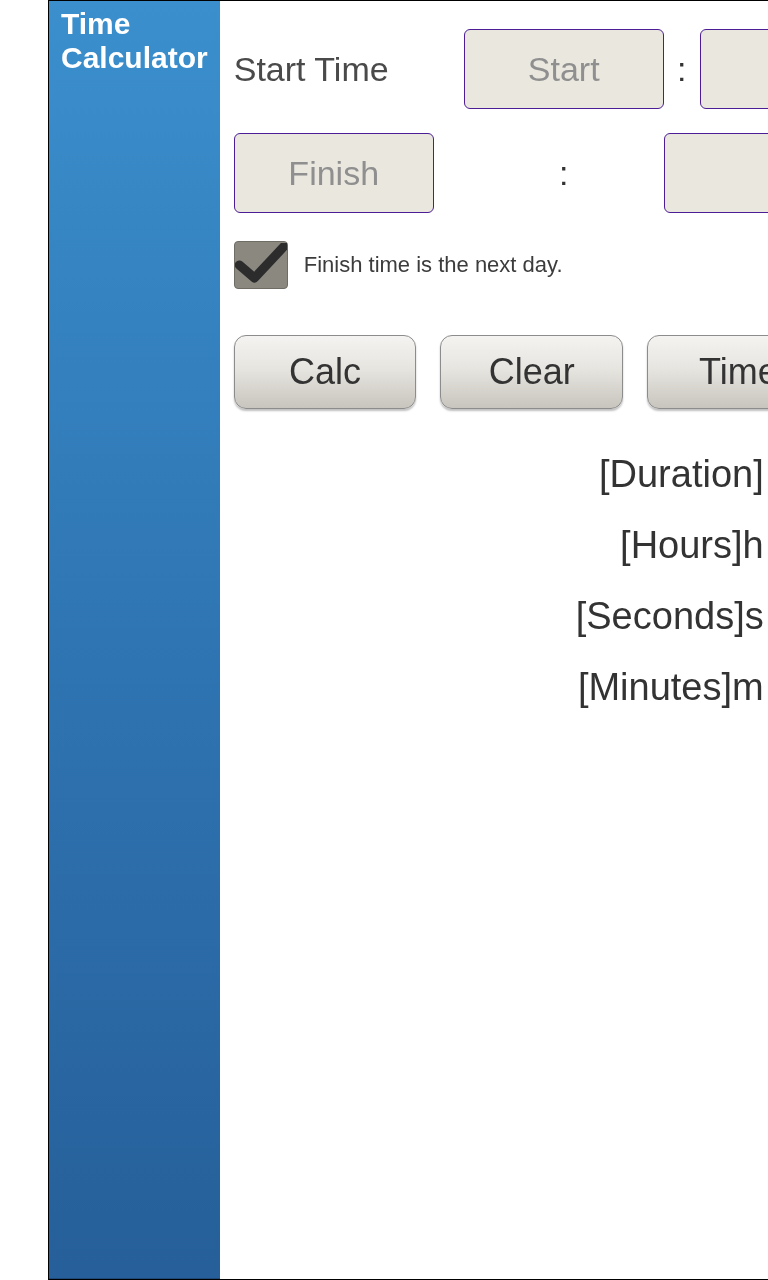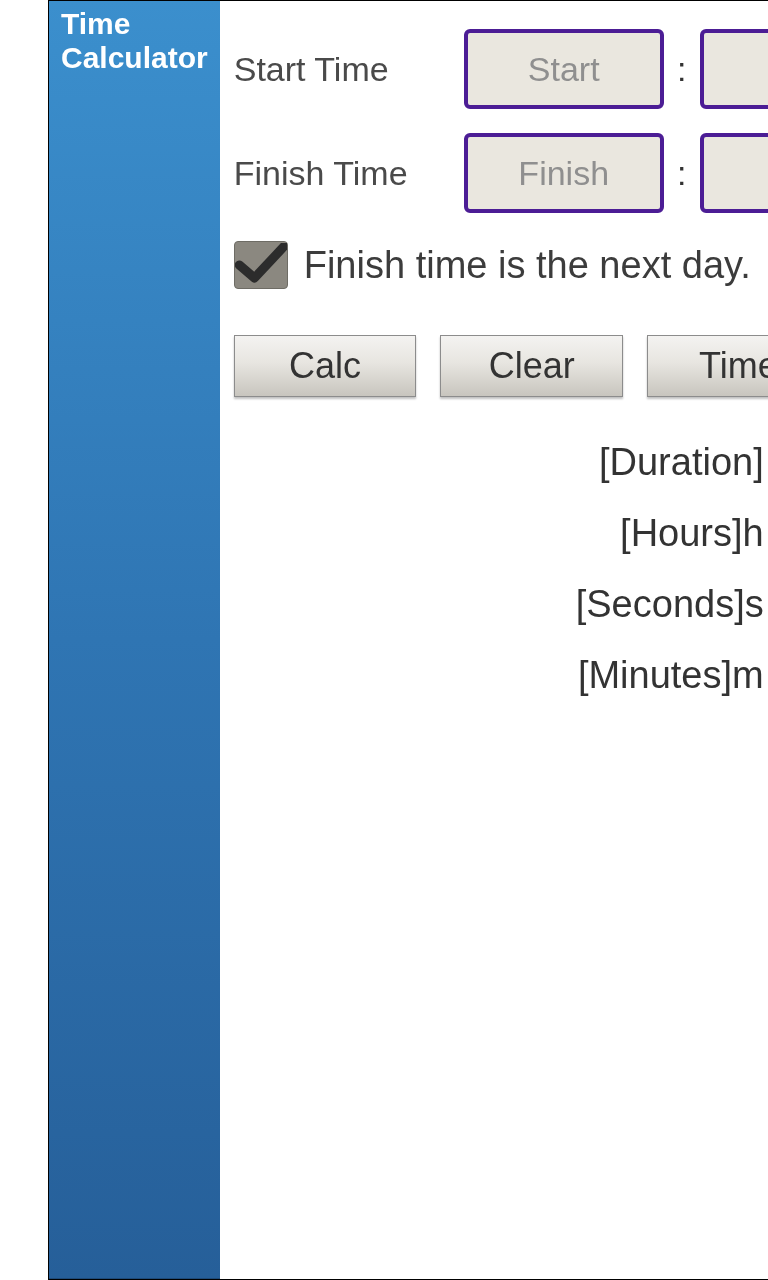--- a/index.html
+++ b/index.html
@@ -17,21 +17,21 @@
   .input-grid {
     display: grid;
     grid-template-columns: 230px 200px 36px 130px;
     align-items: center;
     row-gap: 24px;
     margin-top: 14px;
   }
   .field-label { font-size: 34px; color: #4a4a4a; }
   .time-input, .time-input-small {
     height: 80px;
-    border: 4px solid #4c1d95;
+    border: 1px solid #4c1d95;
     border-radius: 6px;
     background: #eae7df;
     font-size: 34px;
     color: #8f8f8f;
     text-align: center;
     font-family: inherit;
   }
   .time-input { width: 200px; }
   .time-input-small { width: 130px; }
   .time-input::placeholder, .time-input-small::placeholder { color: #8f8f8f; }
@@ -39,27 +39,27 @@
   .checkbox-row { display: flex; align-items: center; gap: 16px; margin-top: 28px; }
   .checkbox-box {
     width: 54px; height: 48px;
     background: #8b8880;
     border: 1px solid #6e6c65;
     border-radius: 4px;
     display: flex; align-items: center; justify-content: center;
     cursor: pointer;
   }
   .checkbox-box svg { width: 56px; height: 44px; }
-  .checkbox-label { font-size: 38px; color: #3c3c3c; }
+  .checkbox-label { font-size: 22px; color: #3c3c3c; }
   .button-row { display: flex; gap: 24px; margin-top: 46px; }
   .action-btn {
     flex: 1;
-    height: 62px;
+    height: 74px;
     border: 1px solid #8c8c8c;
-    border-radius: 0;
+    border-radius: 12px;
     background: linear-gradient(to bottom, #f4f3f1 0%, #e7e5e0 45%, #c8c5be 100%);
     font-size: 36px;
     color: #333;
     cursor: pointer;
     box-shadow: 0 2px 2px rgba(0,0,0,0.25);
     font-family: inherit;
   }
   .results { margin-top: 44px; padding: 0 6px; }
   .result-row {
     display: flex; justify-content: flex-end; align-items: center;
@@ -76,21 +76,20 @@
     <span>Time Calculator</span>
   </div>
   <div class="content">
 
     <div class="input-grid">
       <div class="field-label">Start Time</div>
       <input class="time-input" type="text" placeholder="Start" style="">
       <div class="colon">:</div>
       <input class="time-input-small" type="text" placeholder="" style="">
 
-      <div class="field-label">Finish Time</div>
       <input class="time-input" type="text" placeholder="Finish" style="">
       <div class="colon">:</div>
       <input class="time-input-small" type="text" placeholder="" style="">
     </div>
 
     <div class="checkbox-row">
       <div class="checkbox-box">
         <svg viewBox="0 0 24 20">
           <path d="M2 10 L9 16 L23 1" stroke="#2c2c2c" stroke-width="4.2" fill="none" stroke-linecap="round" stroke-linejoin="round"></path>
         </svg>

